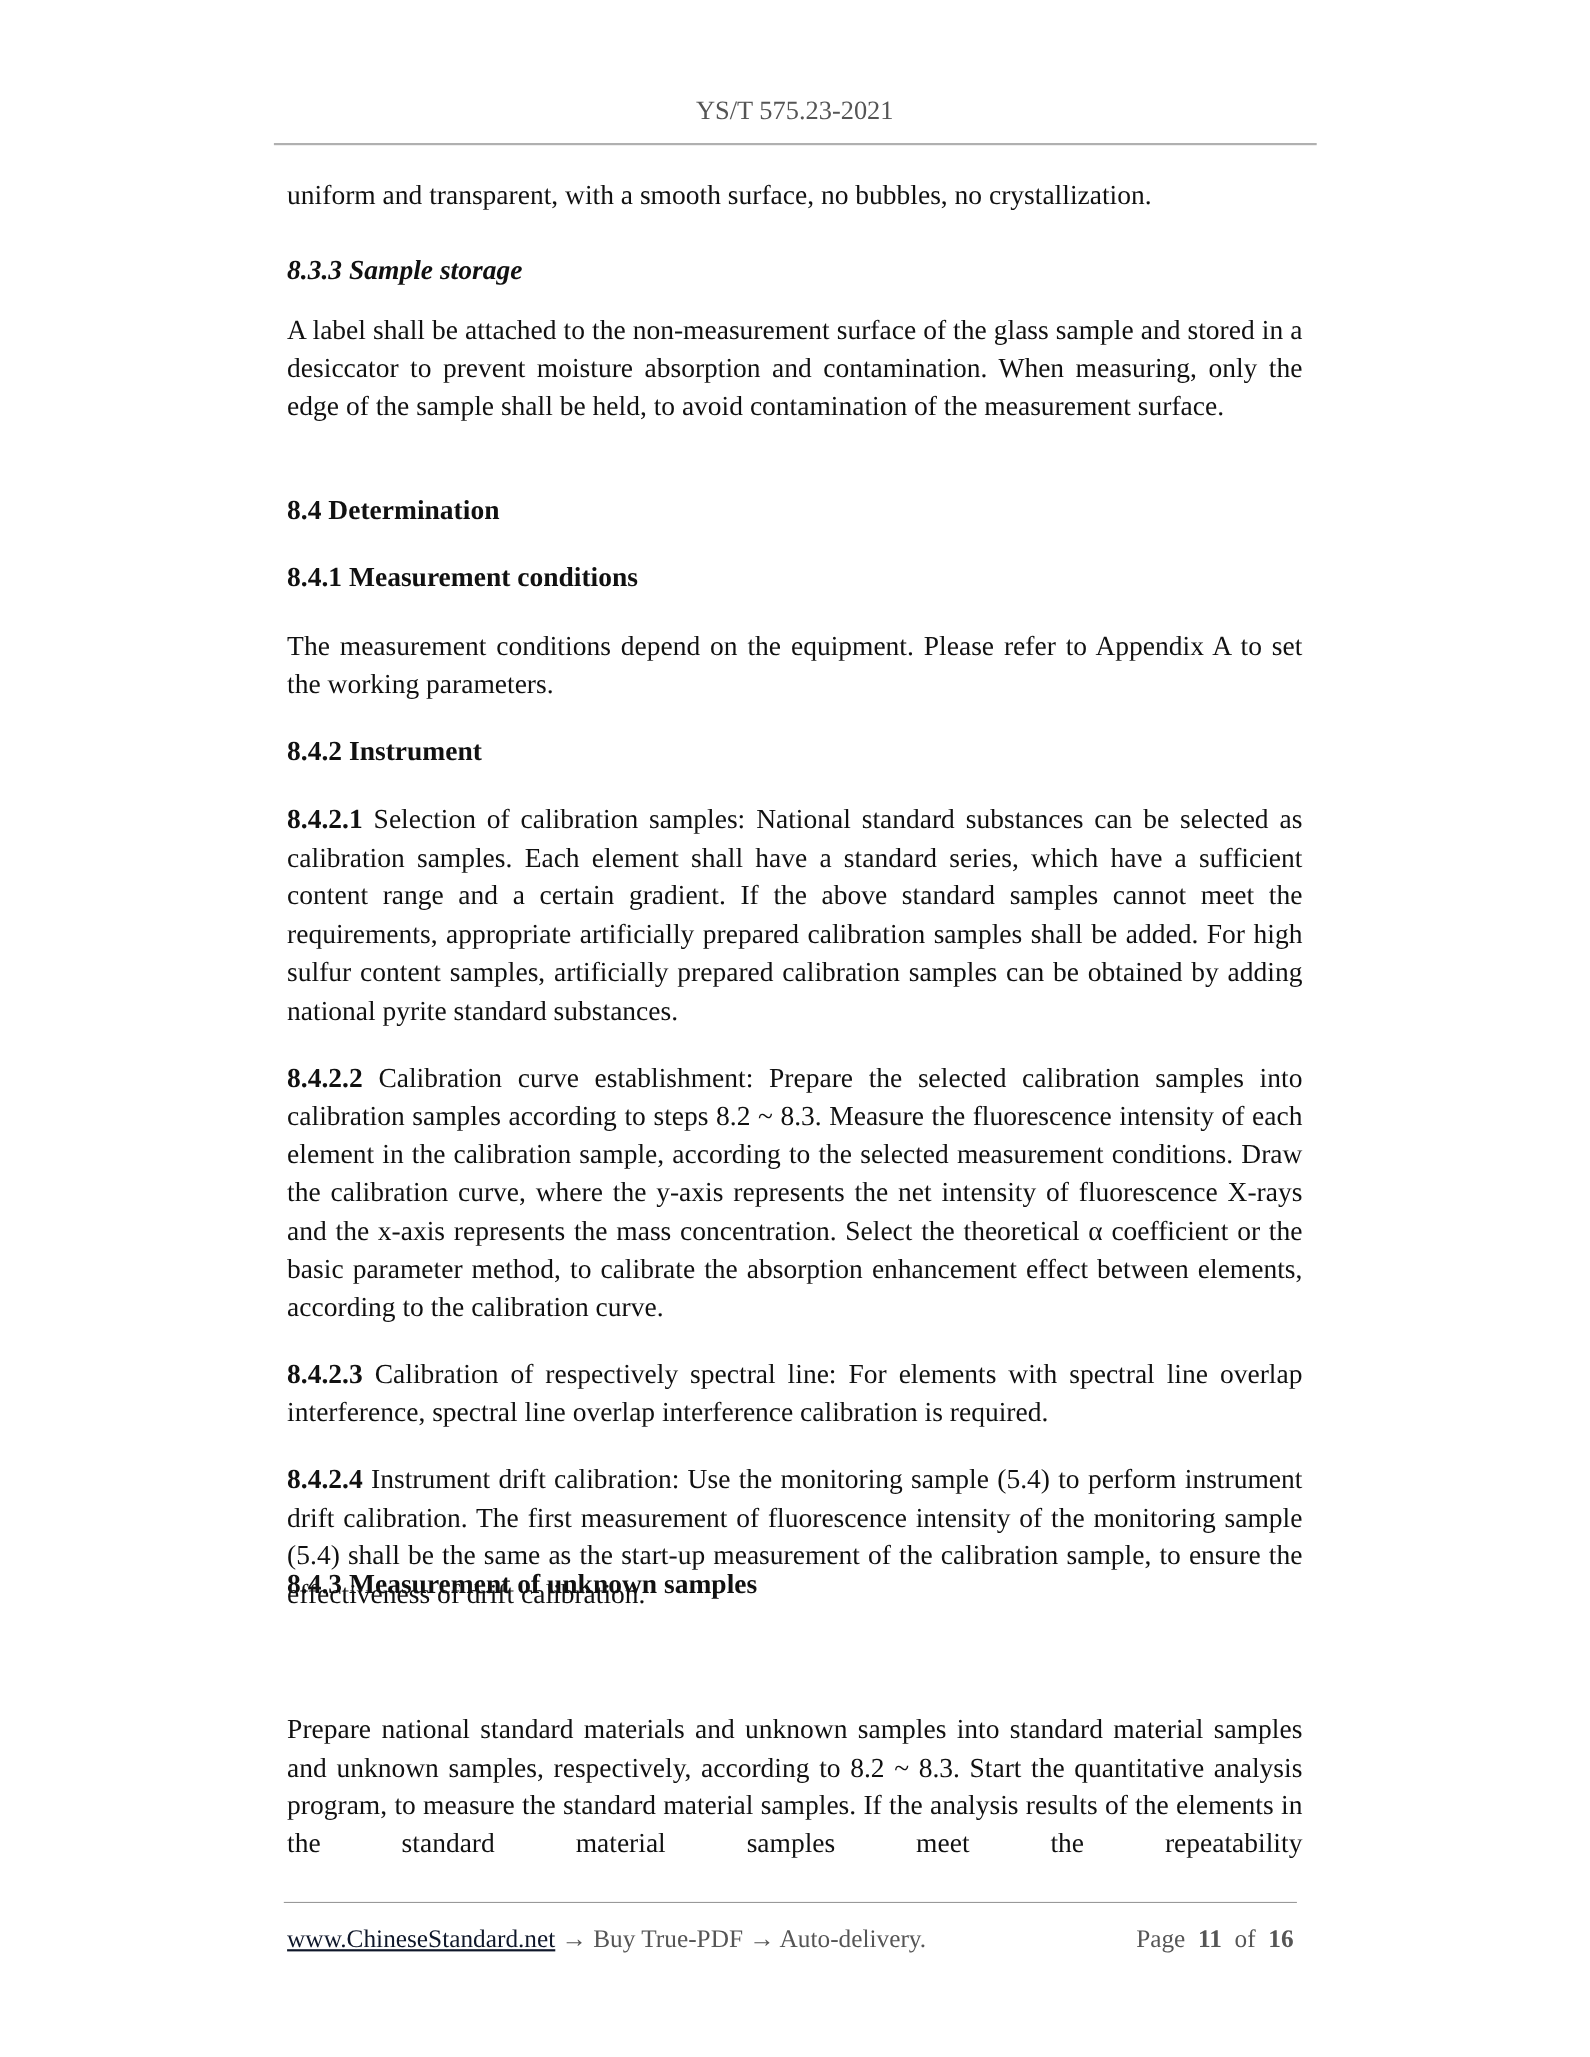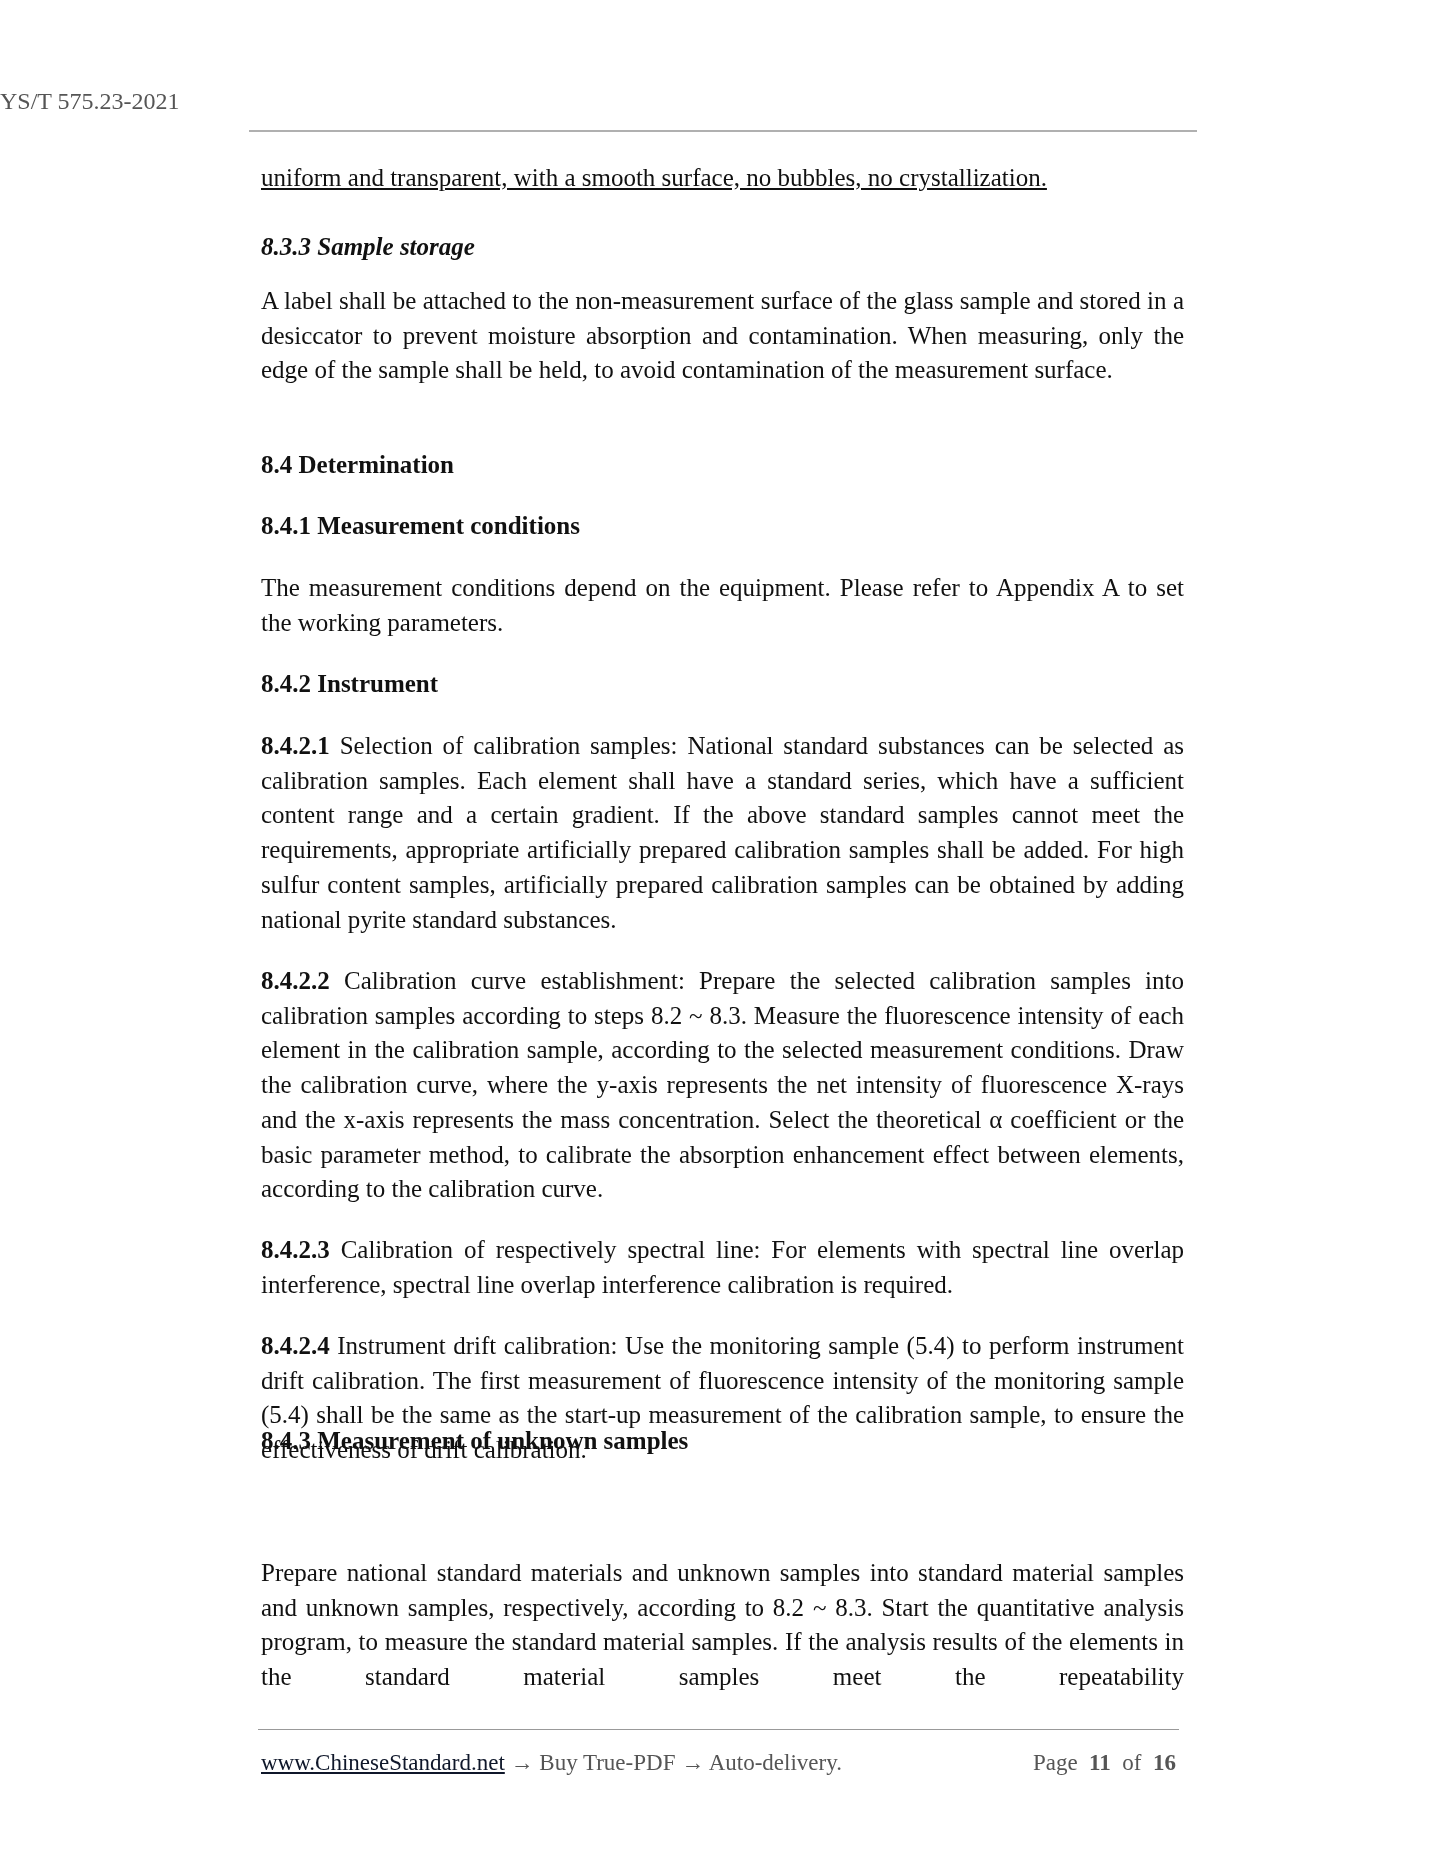--- a/index.html
+++ b/index.html
@@ -1,37 +1,37 @@
 <!DOCTYPE html>
 <html><head>
 <meta charset="utf-8">
 <style>
   html, body { margin: 0; padding: 0; background: #ffffff; }
   body { width: 1445px; height: 1870px; position: relative; overflow: hidden;
          font-family: "Liberation Serif", "DejaVu Serif", serif; color: #111; }
-  .header-title { position: absolute; top: 86px; left: 0; width: 1445px; text-align: left;
+  .header-title { position: absolute; top: 86px; left: 0; width: 1445px; text-align: center;
                   font-size: 24px; color: #555; line-height: 30px; }
   .rule { position: absolute; height: 2px; background: #b0b0b0; }
   .block { position: absolute; left: 261px; width: 923px; font-size: 25px; line-height: 34.7px;
            text-align: justify; text-align-last: left; }
   .heading { font-weight: bold; }
   .num { font-weight: bold; }
   .footer { position: absolute; top: 1748px; left: 261px; width: 915px; font-size: 23px;
             color: #555; line-height: 30px; }
   .footer .link { color: #0f172a; text-decoration: underline; }
   .footer .page { position: absolute; right: 0; top: 0; }
   .footer .page b { font-weight: bold; }
 </style>
 </head>
 <body>
 
 <div class="header-title">YS/T 575.23-2021</div>
 <div class="rule" style="top:130px; left:249px; width:948px;"></div>
 
-<div class="block" style="top:161px;text-decoration:underline;">uniform and transparent, with a smooth surface, no bubbles, no crystallization.</div>
+<div class="block" style="top:161px;">uniform and transparent, with a smooth surface, no bubbles, no crystallization.</div>
 
 <div class="block heading" style="top:230px;font-style:italic;">8.3.3 Sample storage</div>
 <div class="block" style="top:284px;">A label shall be attached to the non-measurement surface of the glass sample and stored in a desiccator to prevent moisture absorption and contamination. When measuring, only the edge of the sample shall be held, to avoid contamination of the measurement surface.</div>
 
 <div class="block heading" style="top:448px;">8.4 Determination</div>
 <div class="block heading" style="top:509px;">8.4.1 Measurement conditions</div>
 <div class="block" style="top:571px;">The measurement conditions depend on the equipment. Please refer to Appendix A to set the working parameters.</div>
 
 <div class="block heading" style="top:667px;">8.4.2 Instrument</div>
 

